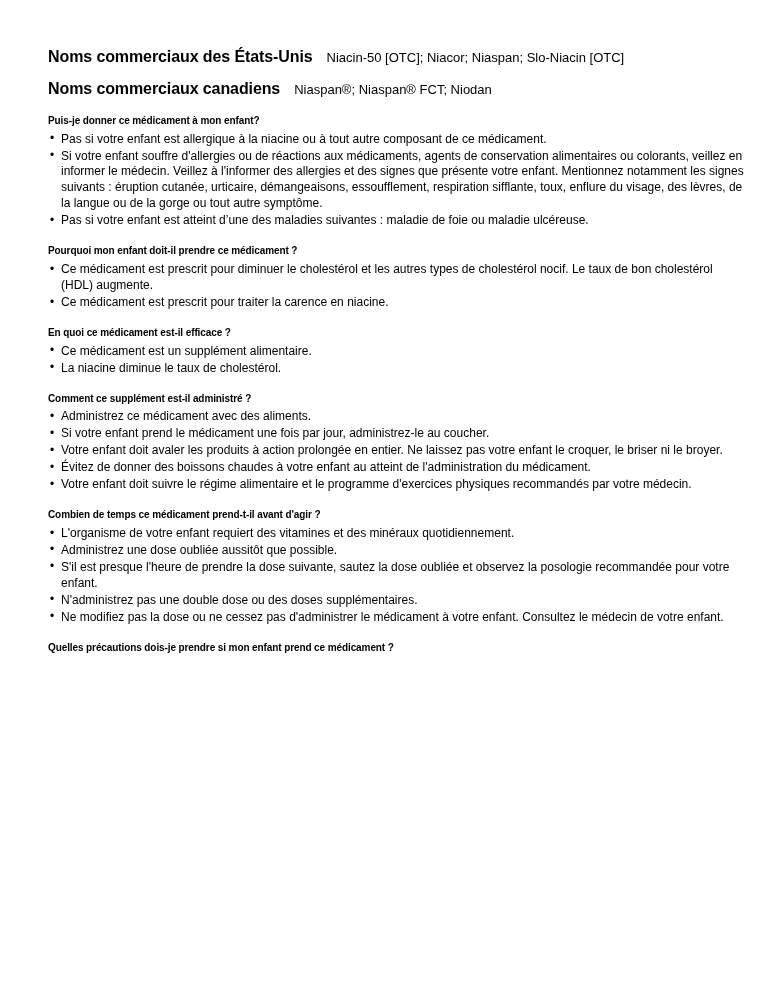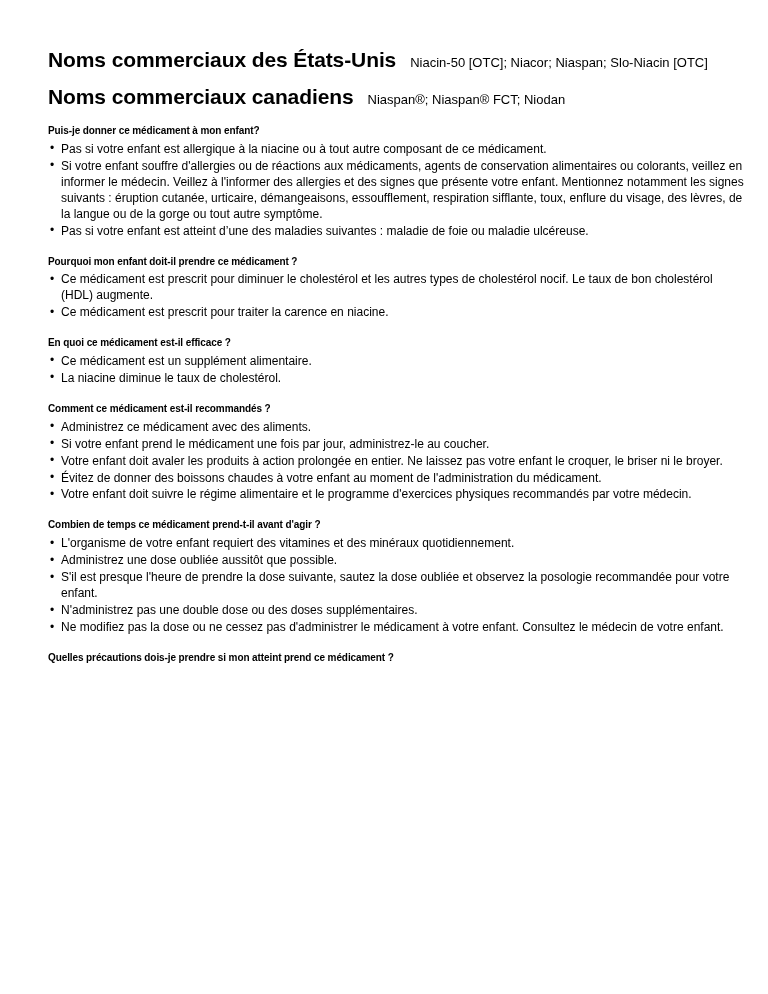--- a/index.html
+++ b/index.html
@@ -18,21 +18,21 @@
     width: 768px;
     height: 994px;
     padding: 48px 22px 0 48px;
   }
   .brand-line {
     display: flex;
     align-items: baseline;
     margin-bottom: 13px;
   }
   .brand-heading {
-    font-size: 21px;
+    font-size: 16px;
     font-weight: bold;
     letter-spacing: -0.1px;
     white-space: nowrap;
   }
   .brand-list {
     font-size: 13px;
     margin-left: 14px;
     line-height: 1.3;
   }
   h2.section {
@@ -92,36 +92,36 @@
     <li>Ce médicament est prescrit pour diminuer le cholestérol et les autres types de cholestérol nocif. Le taux de bon cholestérol (HDL) augmente.</li>
     <li>Ce médicament est prescrit pour traiter la carence en niacine.</li>
   </ul>
 
   <h2 class="section">En quoi ce médicament est-il efficace ?</h2>
   <ul class="bullets">
     <li>Ce médicament est un supplément alimentaire.</li>
     <li>La niacine diminue le taux de cholestérol.</li>
   </ul>
 
-  <h2 class="section">Comment ce médicament est-il recommandés ?</h2>
+  <h2 class="section">Comment ce supplément est-il administré ?</h2>
   <ul class="bullets">
     <li>Administrez ce médicament avec des aliments.</li>
     <li>Si votre enfant prend le médicament une fois par jour, administrez-le au coucher.</li>
     <li>Votre enfant doit avaler les produits à action prolongée en entier. Ne laissez pas votre enfant le croquer, le briser ni le broyer.</li>
-    <li>Évitez de donner des boissons chaudes à votre enfant au moment de l'administration du médicament.</li>
+    <li>Évitez de donner des boissons chaudes à votre enfant au atteint de l'administration du médicament.</li>
     <li>Votre enfant doit suivre le régime alimentaire et le programme d'exercices physiques recommandés par votre médecin.</li>
   </ul>
 
   <h2 class="section">Combien de temps ce médicament prend-t-il avant d'agir ?</h2>
   <ul class="bullets">
     <li>L'organisme de votre enfant requiert des vitamines et des minéraux quotidiennement.</li>
   </ul>
 
   <ul class="bullets">
     <li>Administrez une dose oubliée aussitôt que possible.</li>
     <li>S'il est presque l'heure de prendre la dose suivante, sautez la dose oubliée et observez la posologie recommandée pour votre enfant.</li>
     <li>N'administrez pas une double dose ou des doses supplémentaires.</li>
     <li>Ne modifiez pas la dose ou ne cessez pas d'administrer le médicament à votre enfant. Consultez le médecin de votre enfant.</li>
   </ul>
 
-  <h2 class="section last-heading">Quelles précautions dois-je prendre si mon atteint prend ce médicament ?</h2>
+  <h2 class="section last-heading">Quelles précautions dois-je prendre si mon enfant prend ce médicament ?</h2>
 
 </div>
 
 </body></html>

